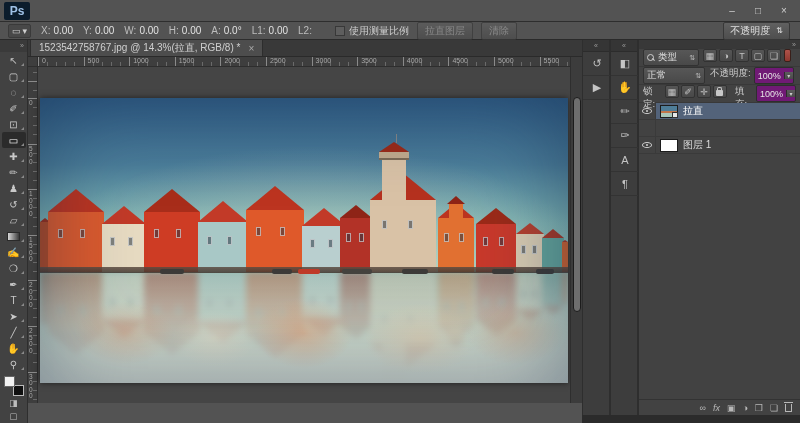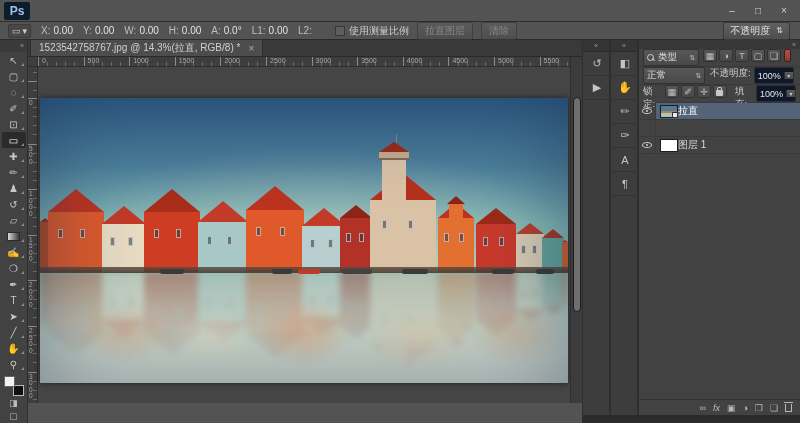--- a/index.html
+++ b/index.html
@@ -114,37 +114,37 @@
   #panel{position:absolute;left:638px;top:40px;width:162px;height:383px;background:#424242;border-left:1px solid #2e2e2e;}
   #panel-head{height:9px;background:#383838;font-size:7px;color:#9a9a9a;text-align:right;padding-right:4px;line-height:9px;}
   #panel-tabs{height:17px;background:#383838;display:flex;align-items:flex-end;font-size:10.5px;}
   .ptab{padding:2px 8px 2px;color:#b5b5b5;}
   .ptab.active{background:#424242;color:#e4e4e4;border:1px solid #2d2d2d;border-bottom:none;}
   #panel-tabs .menu-glyph{margin-left:auto;margin-right:4px;color:#aaa;font-size:8px;line-height:14px;}
   .prow{display:flex;padding:0 4px;height:18px;font-size:9.5px;color:#cfcfcf;border-bottom:1px solid #393939;}
   .combo{display:flex;align-items:center;gap:3px;background:linear-gradient(#575757,#494949);
          border:1px solid #323232;border-radius:2px;padding:1px 3px;font-size:9.5px;color:#e0e0e0;}
   .combo .arrows{font-size:7px;color:#bbb;margin-left:auto;}
-  .valbox{display:flex;align-items:center;background:#0f172a;border:1px solid #2e2e2e;border-radius:2px;margin-left:3px;}
+  .valbox{display:flex;align-items:center;background:#701a75;border:1px solid #2e2e2e;border-radius:2px;margin-left:3px;}
   .valbox .val{padding:0 3px;font-size:9px;color:#e6e6e6;}
   .valbox .vbtn{width:9px;text-align:center;background:linear-gradient(#5c5c5c,#4a4a4a);font-size:6px;color:#ccc;border-left:1px solid #2e2e2e;}
   .mini-icon{width:14px;height:13px;display:flex;align-items:center;justify-content:center;font-size:9px;color:#c2c2c2;
              background:linear-gradient(#565656,#484848);border:1px solid #323232;border-radius:2px;margin-left:2px;}
   .filter-switch{width:7px;height:13px;margin-left:3px;background:linear-gradient(#b0524a,#8e382f);border:1px solid #3a1f1a;border-radius:2px;}
   .icon-search{position:relative;width:8px;height:8px;}
   .icon-search:before{content:"";position:absolute;left:0;top:0;width:5px;height:5px;border:1px solid #d0d0d0;border-radius:50%;}
   .icon-search:after{content:"";position:absolute;left:5px;top:5px;width:3px;height:1px;background:#d0d0d0;transform:rotate(45deg);}
   .icon-lock{position:relative;width:7px;height:6px;background:#c8c8c8;border-radius:1px;margin-top:3px;}
   .icon-lock:before{content:"";position:absolute;left:1px;top:-3px;width:3px;height:3px;border:1px solid #c8c8c8;border-bottom:none;border-radius:2px 2px 0 0;}
   #layers-list{}
   .layer-row{display:flex;align-items:stretch;height:17px;border-bottom:1px solid #3a3a3a;font-size:10px;color:#ddd;}
   .eye-cell{width:17px;display:flex;align-items:center;justify-content:center;border-right:1px solid #3a3a3a;}
   .icon-eye{position:relative;width:10px;height:6px;border:1px solid #cfcfcf;border-radius:50%;}
   .icon-eye:after{content:"";position:absolute;left:3px;top:1px;width:2px;height:2px;background:#cfcfcf;border-radius:50%;}
-  .layer-main{flex:1;display:flex;align-items:center;padding-left:4px;}
+  .layer-main{flex:1;display:flex;align-items:center;gap:5px;padding-left:4px;}
   .layer-row.sel .layer-main{background:#53637a;color:#fff;}
   .thumb{position:relative;width:18px;height:13px;border:1px solid #1c1c1c;background:#fff;flex:none;}
   .thumb.photo{background:linear-gradient(180deg,#4e7d98 0 42%,#c1764b 42% 64%,#a9c6ba 64%);}
   .thumb.pink{background:#ecccd3;}
   .thumb.pink:after{content:"";position:absolute;left:6px;top:3px;width:5px;height:6px;background:#5a4a50;}
   .thumb .badge{position:absolute;right:-1px;bottom:-1px;width:6px;height:6px;background:#e8e8e8;border:1px solid #333;}
   #panel-footer{position:absolute;left:0;bottom:8px;width:100%;height:16px;border-top:1px solid #333;
                 display:flex;align-items:center;justify-content:flex-end;gap:7px;padding-right:8px;
                 font-size:9px;color:#b8b8b8;}
   .icon-trash{position:relative;width:7px;height:8px;border:1px solid #b8b8b8;border-top:none;border-radius:0 0 1px 1px;}

